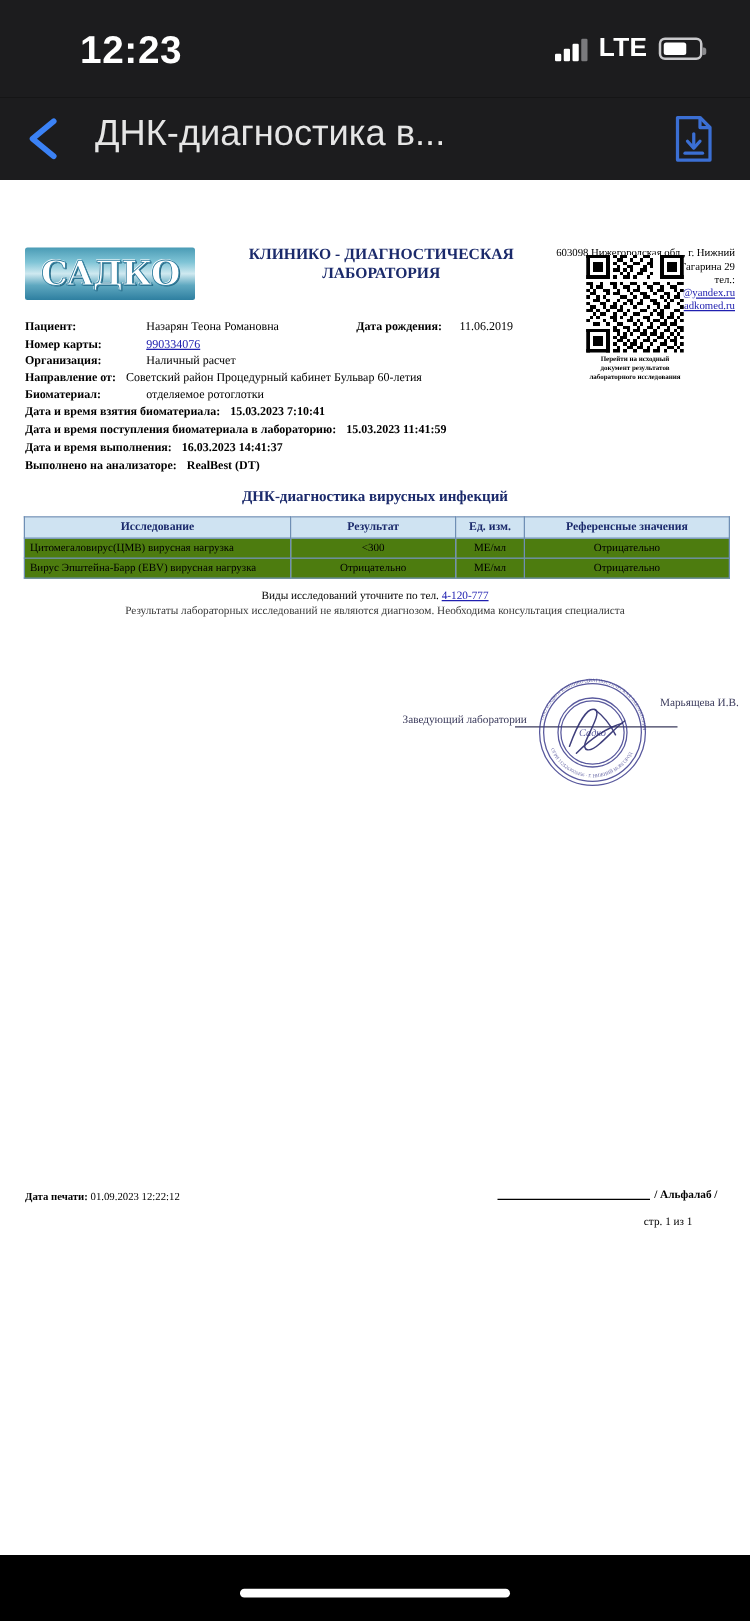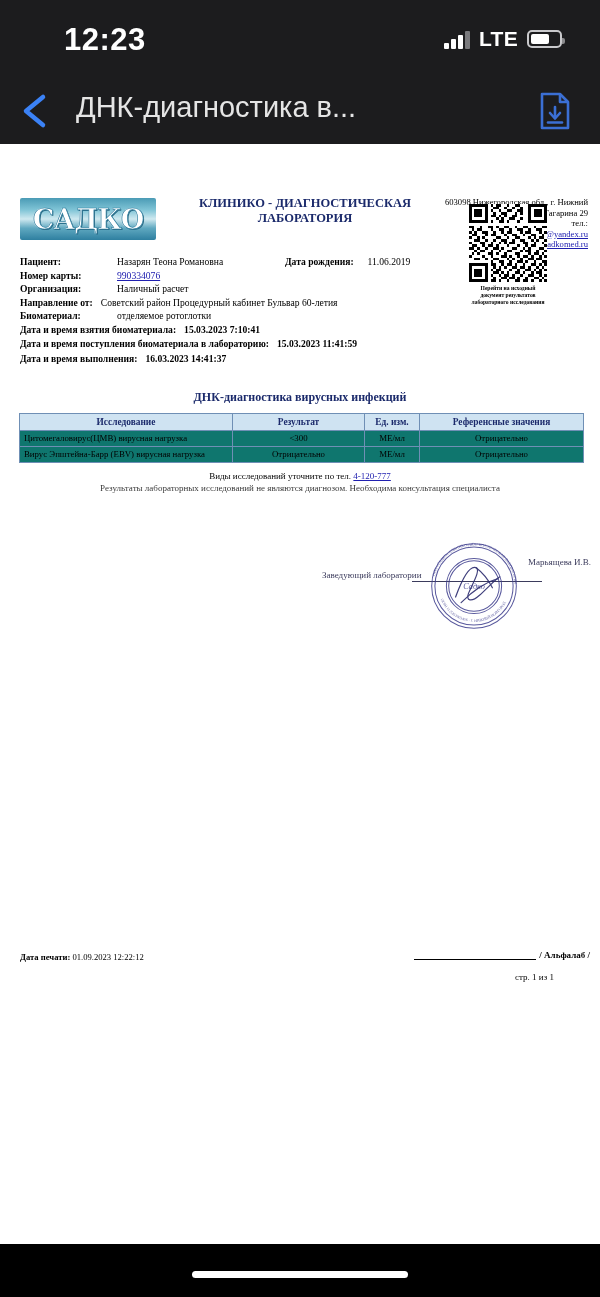--- a/index.html
+++ b/index.html
@@ -135,21 +135,21 @@
     table-layout: fixed;
   }
   table.res th, table.res td {
     border: 1px solid #6f8fb5; padding: 2px 4px;
     font-size: 8.8px; line-height: 11px;
   }
   table.res th {
     background: #cfe3f2; color: #1b2a6b; font-weight: 700;
     text-align: center; font-size: 9.4px; height: 17px;
   }
-  table.res td { background: #0f766e; height: 14px; }
+  table.res td { background: #4d7c0f; height: 14px; }
   td.c { text-align: center; }
   td.l { text-align: left; }
 
   
   .notes {
     position: absolute; top: 327px; left: 0; width: 600px; text-align: center;
     font-family: "Liberation Serif", serif; font-size: 9px; line-height: 11.5px;
   }
   .notes a { color: #2020b0; text-decoration: underline; }
   .note-faded { color: #3a3a3a; }
@@ -171,21 +171,21 @@
   }
   .stamp { position: absolute; left: 428px; top: -5px; width: 92px; height: 92px; }
 
   
   .foot-date {
     position: absolute; left: 20px; top: 808px;
     font-family: "Liberation Serif", serif; font-size: 8.6px;
   }
   .foot-date b { font-weight: 700; }
   .foot-sign {
-    position: absolute; right: 10px; top: 806px;
+    position: absolute; right: 26px; top: 806px;
     font-family: "Liberation Serif", serif; font-size: 9px;
     display: flex; align-items: flex-end; gap: 3px;
   }
   .foot-sign .ln { display: inline-block; width: 122px; border-bottom: 1px solid #000; height: 10px; }
   .foot-sign b { font-weight: 700; white-space: nowrap; }
   .foot-page {
     position: absolute; right: 46px; top: 828px;
     font-family: "Liberation Serif", serif; font-size: 9px;
   }
 
@@ -517,20 +517,24 @@
           <span class="inf-val bold">15.03.2023 7:10:41</span>
         </div>
         <div class="inf-row" style="height:14.5px">
           <span class="inf-lbl wide">Дата и время поступления биоматериала в лабораторию:</span>
           <span class="inf-val bold">15.03.2023 11:41:59</span>
         </div>
         <div class="inf-row" style="height:14.5px">
           <span class="inf-lbl wide">Дата и время выполнения:</span>
           <span class="inf-val bold">16.03.2023 14:41:37</span>
         </div>
+        <div class="inf-row" style="height:14.5px">
+          <span class="inf-lbl wide">Выполнено на анализаторе:</span>
+          <span class="inf-val bold">RealBest (DT)</span>
+        </div>
         <div class="dob">
           <b>Дата рождения:</b><span>11.06.2019</span>
         </div>
       </div>
 
       <div class="sec-title">ДНК-диагностика вирусных инфекций</div>
 
       <table class="res">
         <colgroup>
             <col style="width:213px">

